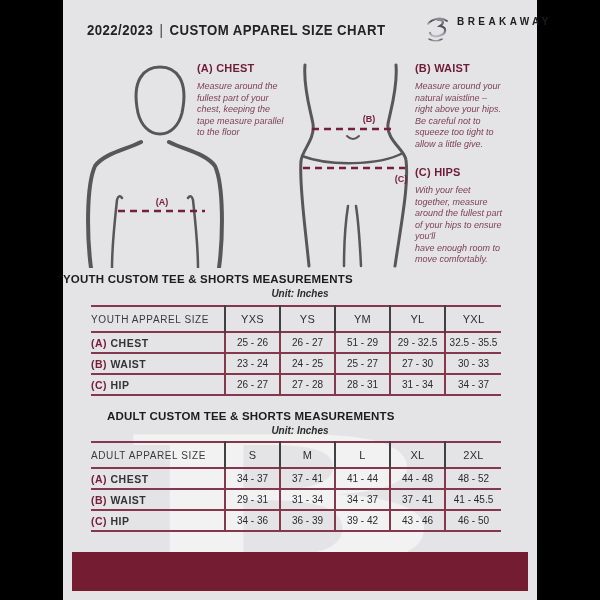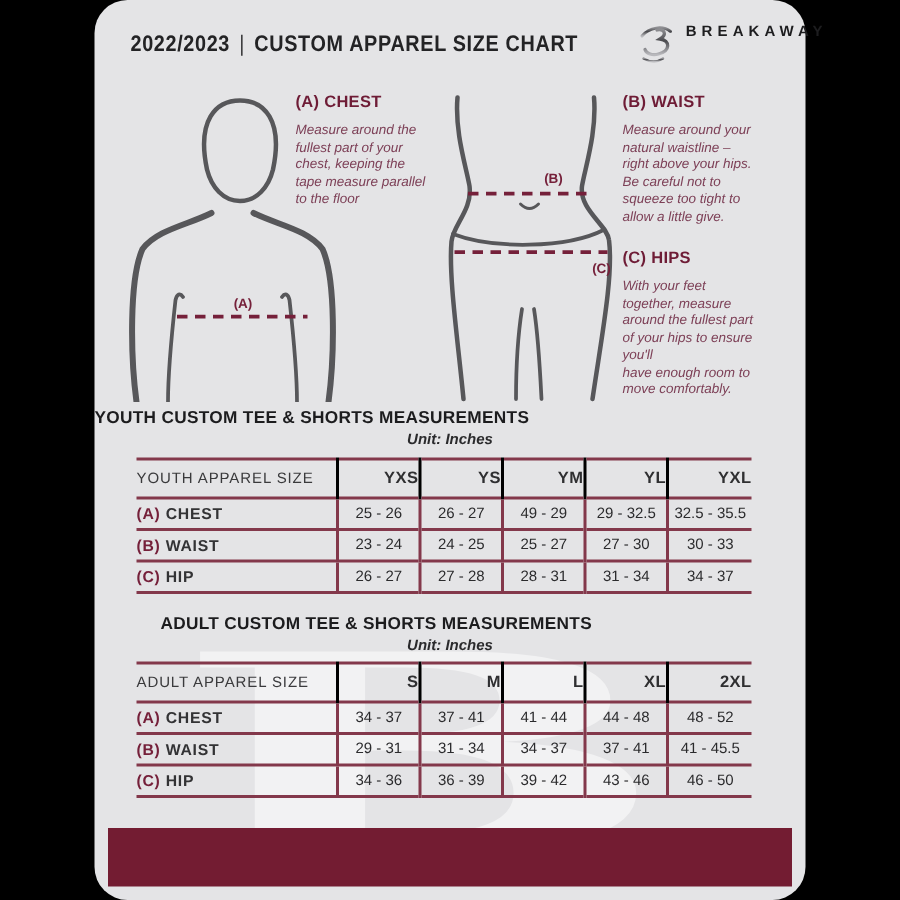--- a/index.html
+++ b/index.html
@@ -1,18 +1,18 @@
 <!DOCTYPE html>
 <html><head>
 <meta charset="utf-8">
 <style>
   html,body{margin:0;padding:0;background:#000;}
   .canvas{position:relative;width:600px;height:600px;background:#000;overflow:hidden;
           font-family:"Liberation Sans",sans-serif;}
-  .page{position:absolute;left:63px;top:0;width:474px;height:600px;background:#e4e4e6;border-radius:22px;}
+  .page{position:absolute;left:63px;top:0;width:474px;height:600px;background:#e4e4e6;}
 
   
   .header{position:absolute;top:16px;left:24px;right:14px;height:26px;display:flex;
           justify-content:space-between;align-items:center;z-index:3;}
   .header-title{display:inline-block;transform:scaleX(0.88);transform-origin:left center;
           font-size:15px;font-weight:700;color:#232325;white-space:nowrap;letter-spacing:0.5px;}
   .header-title .divider{padding:0 7px;font-weight:400;color:#3a3a3c;}
   .brand{display:flex;gap:7px;}
   .brand-text{font-size:10px;font-weight:700;letter-spacing:3.4px;color:#1d1d1f;}
 
@@ -39,22 +39,22 @@
 
   
   .size-table{position:absolute;left:28px;width:410px;border-collapse:collapse;
               table-layout:fixed;z-index:2;border-bottom:2px solid #83384b;}
   #youthTable{top:305px;} #adultTable{top:441px;}
   .size-table tr{border-top:2px solid #83384b;height:21px;}
   .size-table tr.head-row{height:26px;}
   .size-table th,.size-table td{padding:0;}
   .label-head{font-size:10px;font-weight:400;color:#3a3a3c;text-align:left;
               padding-left:10px;letter-spacing:0.6px;}
-  .size-head{font-size:11px;font-weight:700;color:#2f2f31;text-align:right;
-             letter-spacing:0.3px;border-left:2px solid #000000;}
+  .size-head{font-size:11px;font-weight:400;color:#2f2f31;text-align:center;
+             letter-spacing:0.3px;border-left:2px solid #404040;}
   .label-cell{font-size:10.5px;text-align:left;padding-left:10px;letter-spacing:0.5px;}
   .label-cell .prefix{font-weight:700;color:#75203a;}
   .label-cell .mname{font-weight:700;color:#333335;}
   .value-cell{font-size:10px;color:#2b2b2d;text-align:center;border-left:2px solid #83384b;}
 
   
   .watermark{position:absolute;left:52px;top:412px;font-family:"DejaVu Serif",serif;
              font-weight:700;font-size:182px;line-height:182px;color:rgba(255,255,255,0.5);
              transform:scaleX(2.15);transform-origin:left top;z-index:1;pointer-events:none;}
   .footer-bar{position:absolute;left:9px;top:552px;width:456px;height:39px;background:#731c32;z-index:2;}
@@ -160,21 +160,21 @@
         <th class="size-head">YXS</th>
         <th class="size-head">YS</th>
         <th class="size-head">YM</th>
         <th class="size-head">YL</th>
         <th class="size-head">YXL</th>
       </tr>
       <tr>
         <td class="label-cell"><span class="prefix">(A)</span> <span class="mname">CHEST</span></td>
         <td class="value-cell">25 - 26</td>
         <td class="value-cell">26 - 27</td>
-        <td class="value-cell">49 - 29</td>
+        <td class="value-cell">51 - 29</td>
         <td class="value-cell">29 - 32.5</td>
         <td class="value-cell">32.5 - 35.5</td>
       </tr>
       <tr>
         <td class="label-cell"><span class="prefix">(B)</span> <span class="mname">WAIST</span></td>
         <td class="value-cell">23 - 24</td>
         <td class="value-cell">24 - 25</td>
         <td class="value-cell">25 - 27</td>
         <td class="value-cell">27 - 30</td>
         <td class="value-cell">30 - 33</td>

